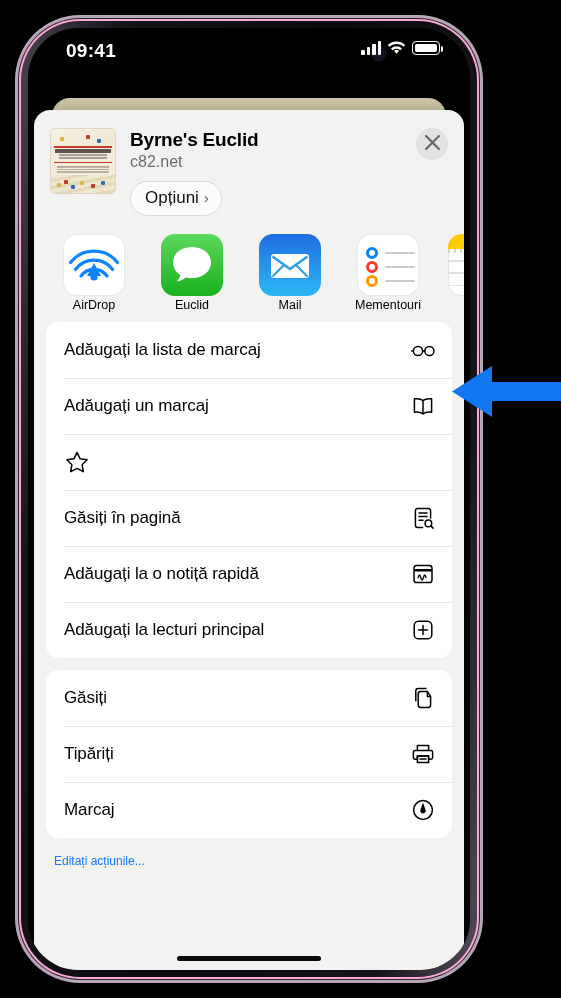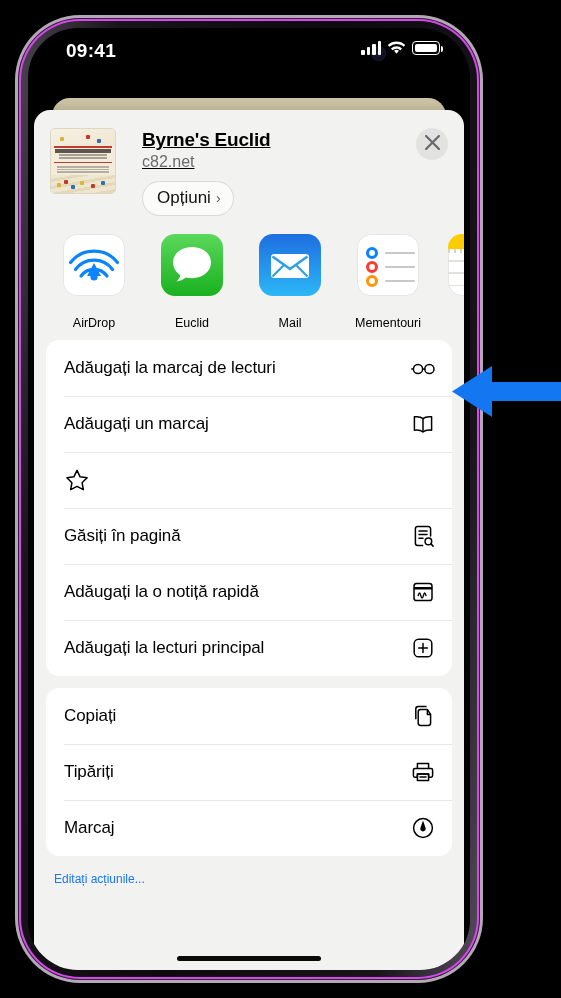--- a/index.html
+++ b/index.html
@@ -11,21 +11,21 @@
   }
 
   
   .stage { position: relative; width: 561px; height: 998px; background: #000; }
 
   .phone-outer {
     position: absolute;
     left: 18px; top: 18px;
     width: 462px; height: 962px;
     border-radius: 62px;
-    background: #d946ef;
+    background: #f9a8d4;
     box-shadow: 0 0 0 3px #b4a7b6, inset 0 0 0 1px #2a2530;
   }
   .phone-rim {
     position: absolute; inset: 3px;
     border-radius: 59px;
     background: linear-gradient(100deg,#4b4450 0%, #17141a 16%, #0c0a0e 50%, #17141a 84%, #554c5b 100%);
   }
   .phone-screen {
     position: absolute;
     left: 10px; top: 10px; right: 10px; bottom: 10px;
@@ -83,21 +83,21 @@
   
   .sheet {
     position: absolute; left: 6px; right: 6px; top: 82px; bottom: 0;
     background: #f2f2f0;
     border-radius: 16px 16px 0 0;
     box-shadow: 0 -1px 14px rgba(0,0,0,.18);
     overflow: hidden;
   }
 
   
-  .sheet-head { position: relative; padding: 18px 16px 10px 16px; display: flex; gap: 26px; text-decoration: underline; }
+  .sheet-head { position: relative; padding: 18px 16px 10px 16px; display: flex; gap: 14px; }
   .thumb {
     width: 66px; height: 66px; flex: 0 0 66px; border-radius: 5px;
     background: #f3ecdb; border: 1px solid #ddd6c4; overflow: hidden; position: relative;
   }
   .thumb .t-top { position:absolute; top:0; left:0; right:0; height:26%;
     background: linear-gradient(160deg,#f7f1e2,#efe7d2); }
   .thumb .t-rule { position:absolute; left:4%; right:4%; height:1.5px; background:#c23b2e; }
   .thumb .r1{top:27%}.thumb .r2{top:51%}
   .thumb .t-title { position:absolute; left:6%; right:6%; top:31%; height:4px;
     background:#3a3530; opacity:.82; }
@@ -139,21 +139,21 @@
   
   .app-row {
     display: flex; gap: 22px; padding: 8px 0 10px 22px;
     overflow: hidden;
   }
   .app { width: 76px; flex: 0 0 76px; text-align: center; cursor: pointer; }
   .app.clipped { flex: 0 0 34px; width: 34px; overflow: hidden; }
   .app-ic { width: 62px; height: 62px; border-radius: 14px; margin: 0 auto;
             position: relative; overflow: hidden; }
   .app.clipped .app-ic { width: 62px; margin: 0; }
-  .app-lbl { font-size: 12.5px; color: #000; margin-top: 20px; white-space: nowrap; }
+  .app-lbl { font-size: 12.5px; color: #000; margin-top: 2px; white-space: nowrap; }
 
   .ic-airdrop { background: #fff; box-shadow: inset 0 0 0 1px #e6e6e6; }
   .ic-messages { background: linear-gradient(180deg,#5bd85b,#19b11f); }
   .ic-mail { background: linear-gradient(180deg,#1e6ee0,#2cb7f6); }
   .ic-reminders { background: #fff; box-shadow: inset 0 0 0 1px #e6e6e6; }
   .ic-notes { background: #fff; box-shadow: inset 0 0 0 1px #e6e6e6; }
   .ic-notes .n-top { position:absolute; top:0; left:0; right:0; height:24%; background:#fc0; }
   .ic-notes .n-line { position:absolute; left:0; right:0; height:1.5px; background:#e3e1dc; }
   .ic-notes .l1{top:42%}.ic-notes .l2{top:62%}.ic-notes .l3{top:82%}
   .ic-notes .n-perf { position:absolute; top:24%; left:0; right:0; height:4px;
@@ -338,21 +338,21 @@
               <div class="n-perf"></div>
               <div class="n-line l1"></div>
                 <div class="n-line l2"></div>
                 <div class="n-line l3"></div>
             </div>
           </div>
         </div>
 
         <div class="group">
           <div class="row">
-            <span class="row-lbl">Adăugați la marcaj de lecturi</span>
+            <span class="row-lbl">Adăugați la lista de marcaj</span>
             <span class="row-ic">
               <svg viewBox="0 0 26 26" fill="none" stroke="#000" stroke-width="1.5">
                 <circle cx="8" cy="14" r="4.6"></circle>
                   <circle cx="19.4" cy="14" r="4.6"></circle>
                 <path d="M12.6 14h2.2M3.4 14H1.8" stroke-linecap="round"></path>
               </svg>
             </span>
           </div>
           <div class="row">
             <span class="row-lbl">Adăugați un marcaj</span>
@@ -397,21 +397,21 @@
               <svg viewBox="0 0 26 26" fill="none" stroke="#000" stroke-width="1.5" stroke-linecap="round">
                 <rect x="4.2" y="4.2" width="17.6" height="17.6" rx="4.4"></rect>
                 <path d="M13 8.6v8.8M8.6 13h8.8"></path>
               </svg>
             </span>
           </div>
         </div>
 
         <div class="group">
           <div class="row">
-            <span class="row-lbl">Copiați</span>
+            <span class="row-lbl">Găsiți</span>
             <span class="row-ic">
               <svg viewBox="0 0 26 26" fill="none" stroke="#000" stroke-width="1.5" stroke-linejoin="round">
                 <path d="M16.6 3.6H8.2c-1.3 0-2.4 1.1-2.4 2.4v10.2"></path>
                 <path d="M17.4 6.6h-6.8c-1.3 0-2.4 1.1-2.4 2.4v11c0 1.3 1.1 2.4 2.4 2.4h7.6c1.3 0 2.4-1.1 2.4-2.4v-8.6z"></path>
                 <path d="M17.4 6.6v4.8h3.2"></path>
               </svg>
             </span>
           </div>
           <div class="row">
             <span class="row-lbl">Tipăriți</span>

